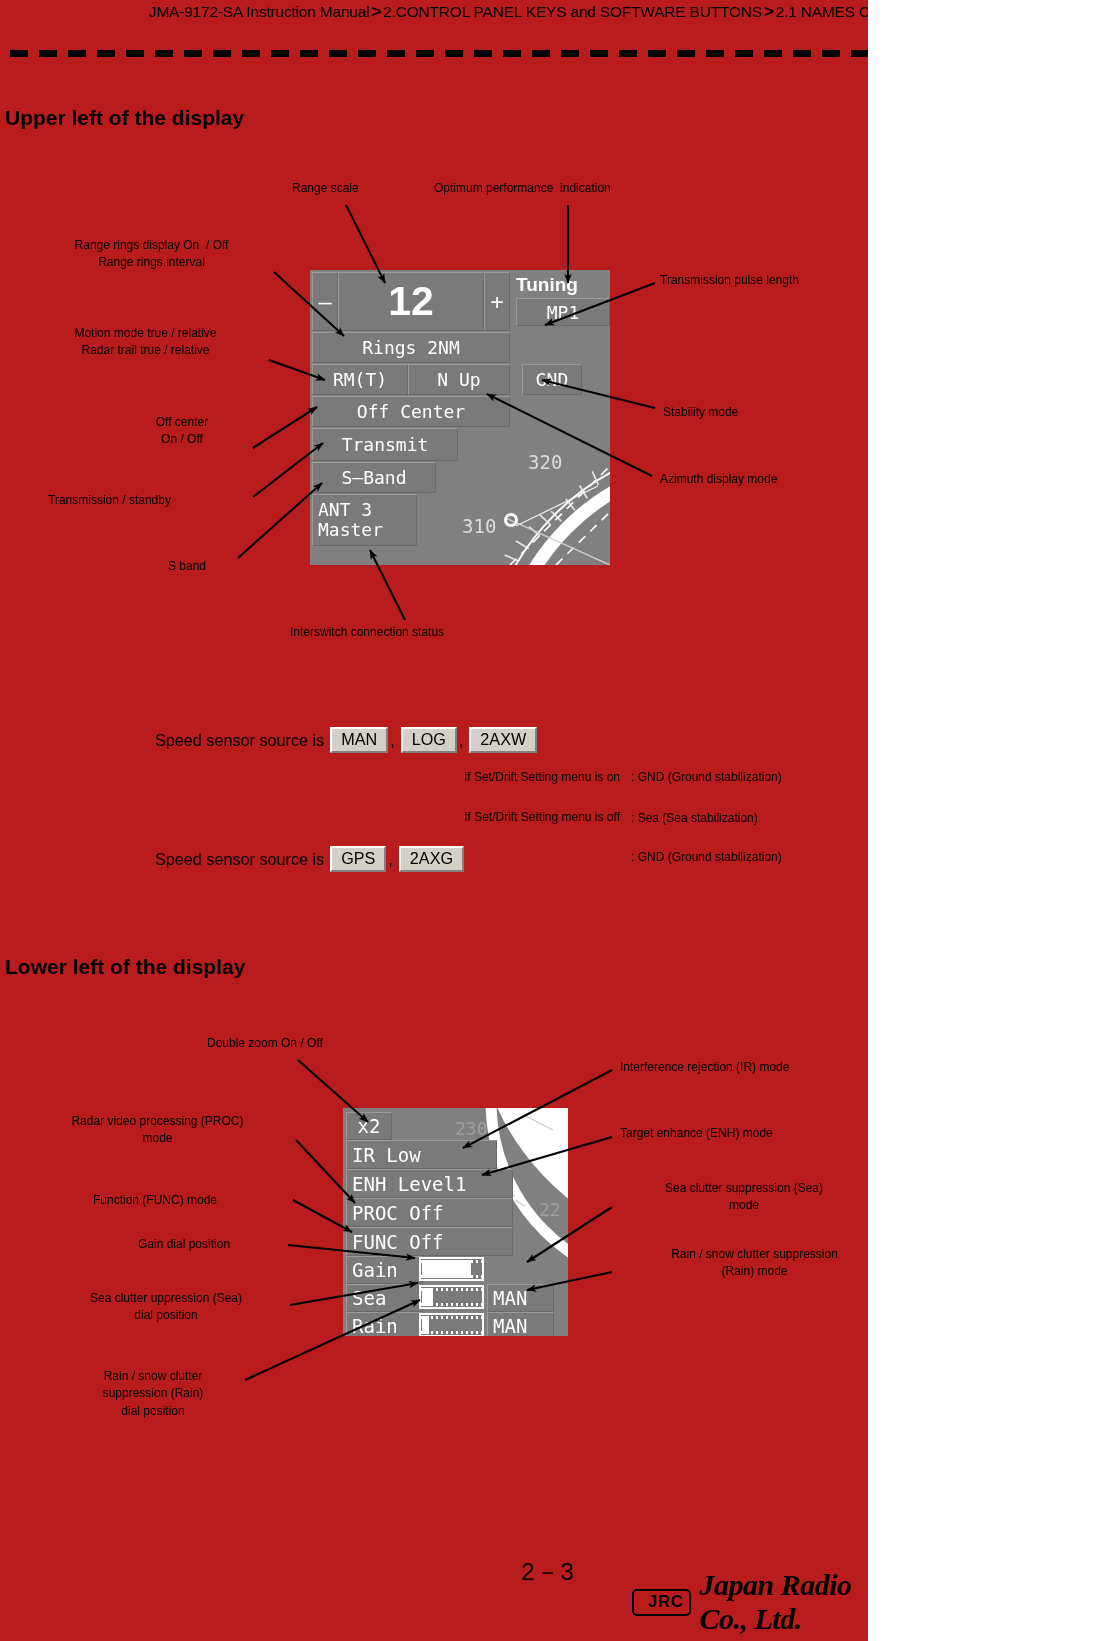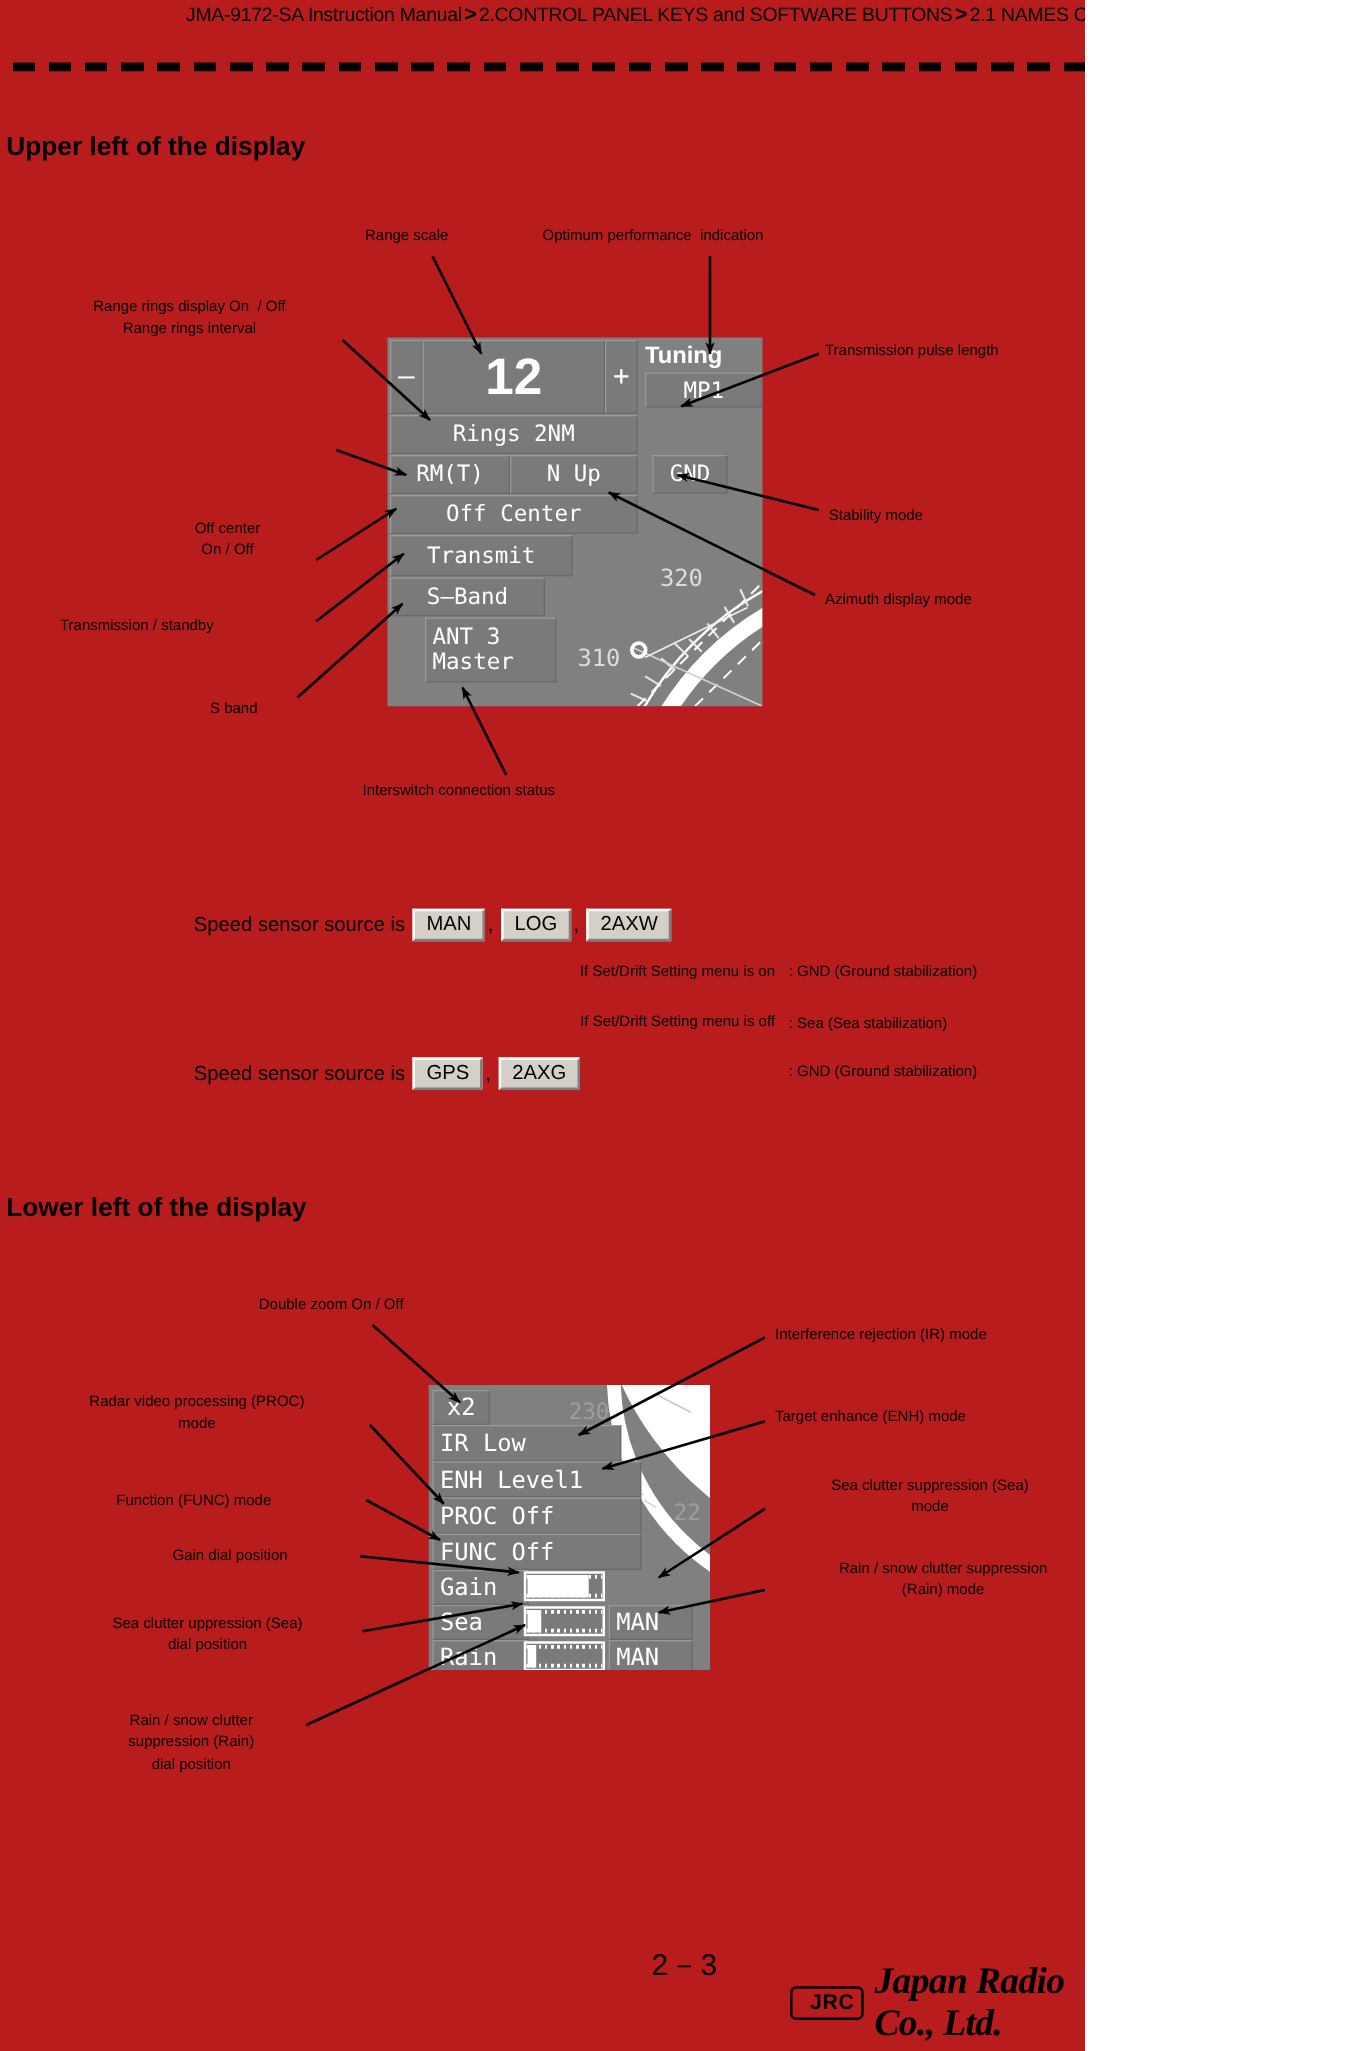--- a/index.html
+++ b/index.html
@@ -323,21 +323,21 @@
     <div class="rbtn" style="left:2px; top:158px; width:144px; height:31px; font-size:18px;">
       <span>Transmit</span>
     </div>
 
     <div class="rbtn" style="left:2px; top:192px; width:122px; height:29px; font-size:18px;">
       <span>S–Band</span>
     </div>
 
     <div class="rbtn left" style="left:2px; top:224px; width:98px; height:50px;
                 font-size:18px; flex-direction:column; align-items:flex-start;
-                justify-content:center; line-height:1.12;margin-left:28px;">
+                justify-content:center; line-height:1.12;">
       <span>ANT 3
 Master</span>
     </div>
   </div>
 
   <div class="radar" id="radar-lower">
 
     <svg class="arcwrap" viewBox="0 0 225 228" preserveAspectRatio="none">
       <defs>
         <clipPath id="clipL">
@@ -409,20 +409,22 @@
     </div>
     <div class="rbtn left" style="left:144px; top:204px; width:60px; height:26px; font-size:19px;">
       <span>MAN</span>
     </div>
   </div>
 
   <div class="lbl l" style="left:292px; top:180px;">Range scale</div>
   <div class="lbl l" style="left:434px; top:180px;">Optimum performance  indication</div>
   <div class="lbl c" style="left:30px; top:237px; width:243px;">Range rings display On  / Off
 Range rings interval</div>
+  <div class="lbl c" style="left:24px; top:325px; width:243px;">Motion mode true / relative
+Radar trail true / relative</div>
   <div class="lbl c" style="left:108px; top:414px; width:148px;">Off center
 On / Off</div>
   <div class="lbl l" style="left:48px; top:492px;">Transmission / standby</div>
   <div class="lbl l" style="left:168px; top:558px;">S band</div>
   <div class="lbl l" style="left:290px; top:624px;">Interswitch connection status</div>
   <div class="lbl l" style="left:660px; top:272px;">Transmission pulse length</div>
   <div class="lbl l" style="left:663px; top:404px;">Stability mode</div>
   <div class="lbl l" style="left:660px; top:471px;">Azimuth display mode</div>
 
   <div class="srow" style="left:155px; top:727px;">

